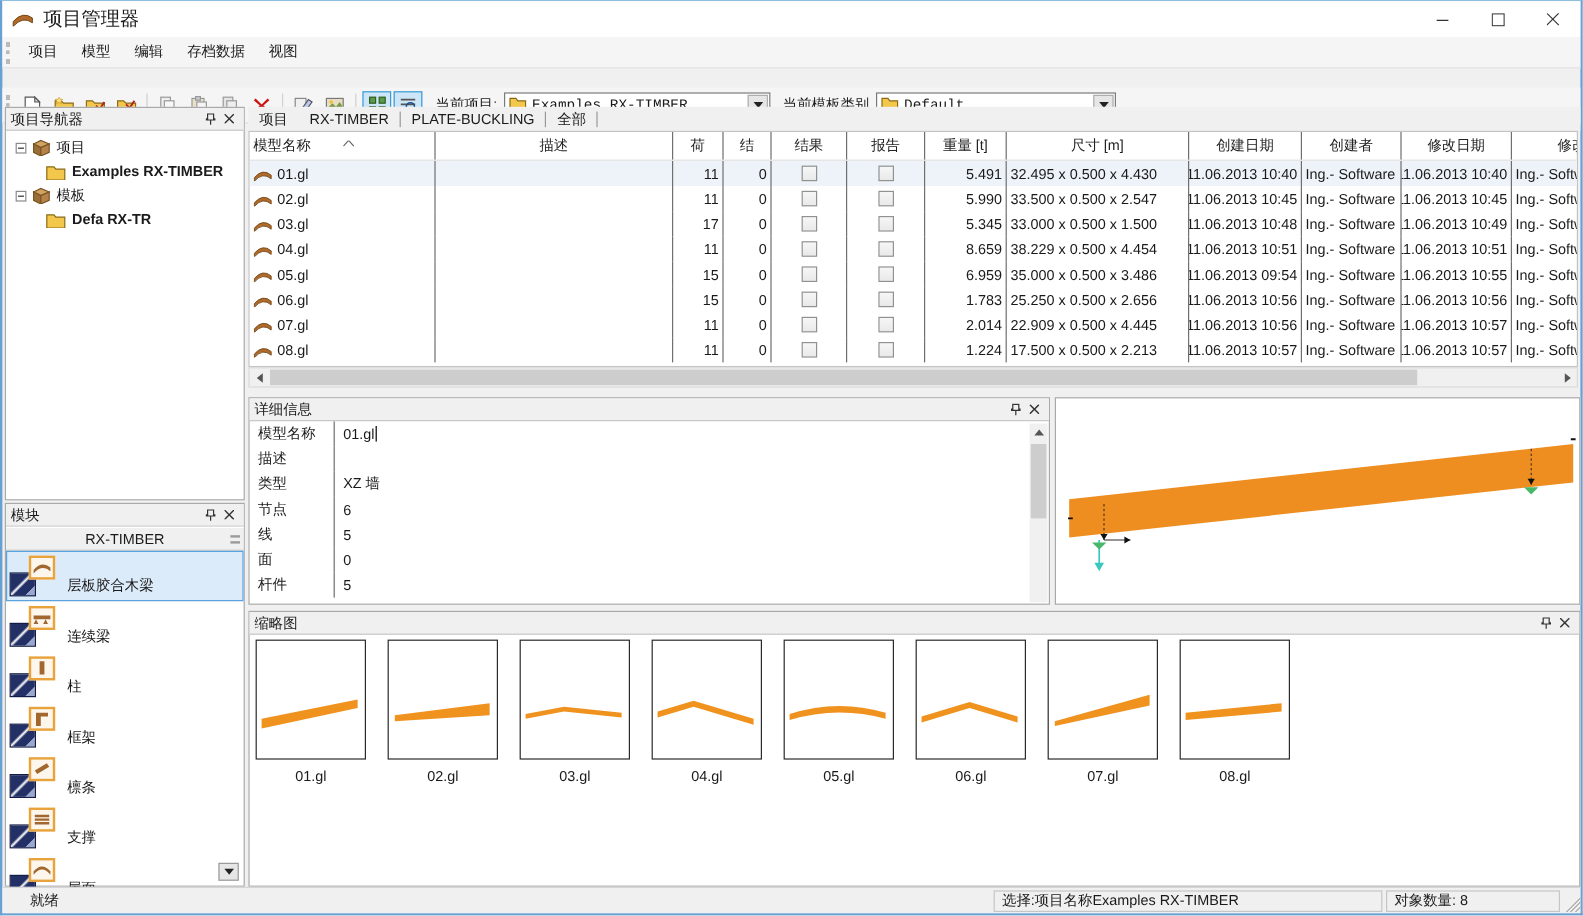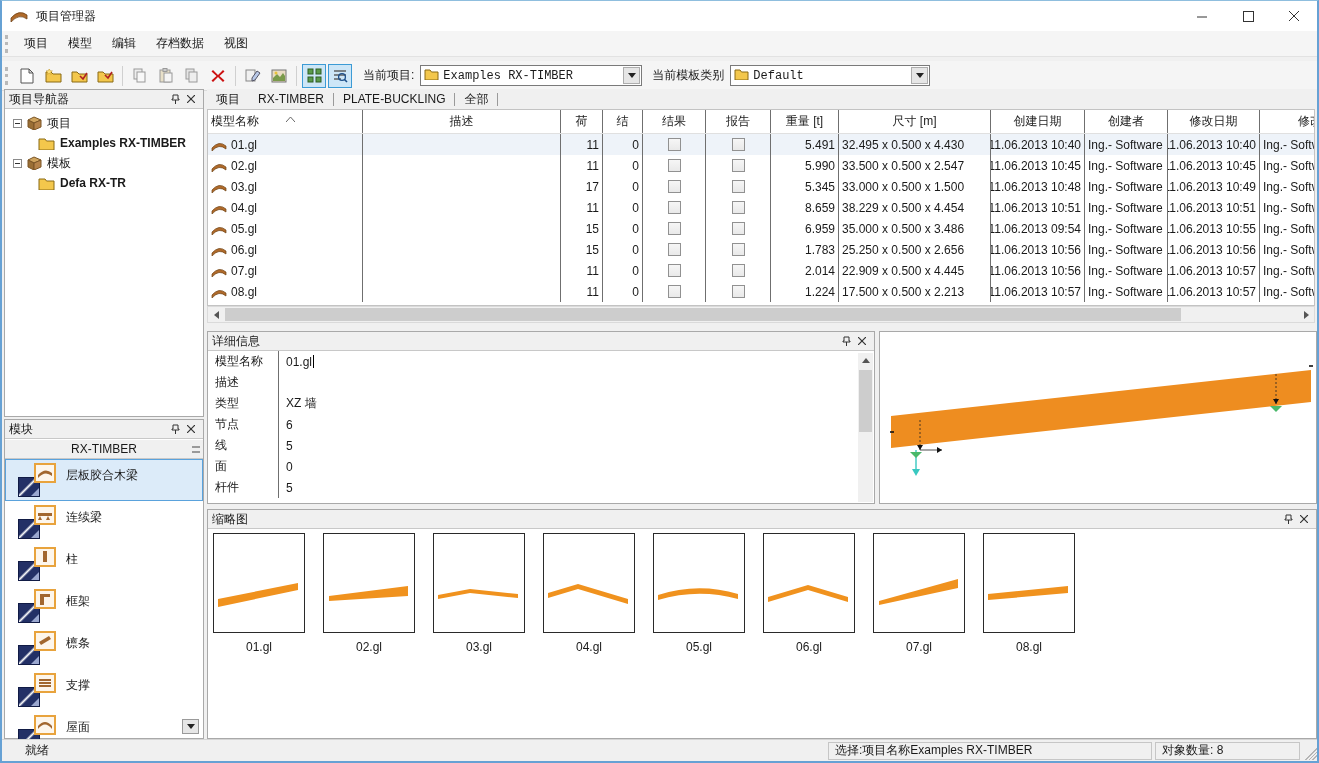--- a/index.html
+++ b/index.html
@@ -3,32 +3,32 @@
 <meta charset="utf-8">
 <style>
   * { margin:0; padding:0; box-sizing:border-box; }
   html,body { width:1319px; height:763px; overflow:hidden; }
   body { font-family:"Liberation Sans", sans-serif; font-size:12px; color:#1a1a1a; background:#f0f0f0; }
   #app { position:relative; width:1319px; height:763px; background:#f0f0f0; border:2px solid #66a1d4; border-top:1px solid #8fbede; }
 
   
   .titlebar { position:absolute; left:0; top:0; width:1315px; height:30px; background:#ffffff; display:flex; align-items:center; }
   .titlebar .appicon { margin-left:8px; }
-  .titlebar .title { margin-left:8px; font-size:12px; }
+  .titlebar .title { margin-left:8px; font-size:16px; }
   .wincontrols { position:absolute; right:0; top:0; height:30px; display:flex; }
   .winbtn { width:46px; height:30px; display:flex; align-items:center; justify-content:center; color:#333; }
   .winbtn svg { display:block; }
 
   
   .menubar { position:absolute; left:0; top:30px; width:1315px; height:26px; background:#f5f5f5; border-bottom:1px solid #e2e2e2; display:flex; align-items:center; }
   .grip { width:5px; height:18px; border-left:3px dotted #b9b9b9; margin:0 4px 0 3px; }
   .menu-item { padding:3px 10px; }
 
   
-  .toolbar { position:absolute; left:0; top:60px; width:1315px; height:30px; background:#f5f5f5; border-bottom:1px solid #dcdcdc; display:flex; align-items:center; }
+  .toolbar { position:absolute; left:0; top:72px; width:1315px; height:30px; background:#f5f5f5; border-bottom:1px solid #dcdcdc; display:flex; align-items:center; }
   .tbtn { width:24px; height:24px; display:flex; align-items:center; justify-content:center; margin:0 1px; border:1px solid transparent; }
   .tbtn.pressed { background:#cde6f7; border:1px solid #3c9bd5; }
   .tsep { width:1px; height:20px; background:#d0d0d0; margin:0 4px; }
   .tlabel { margin:0 6px 0 10px; }
   .combo { display:flex; align-items:center; height:21px; background:#fff; border:1px solid #7a7a7a; width:222px; position:relative; }
   .combo.small { width:200px; }
   .combo .ctext { font-family:"Liberation Mono", monospace; font-size:12px; margin-left:4px; white-space:nowrap; overflow:hidden; flex:1; }
   .combo .cfolder { margin-left:3px; flex:none; }
   .combo .drop { width:17px; height:17px; margin:1px; background:#e6e6e6; border:1px solid #adadad; display:flex; align-items:center; justify-content:center; flex:none; }
   .arrow-down { width:0; height:0; border-left:4px solid transparent; border-right:4px solid transparent; border-top:5px solid #222; }
@@ -49,21 +49,21 @@
   .expander::after { content:""; position:absolute; left:1px; top:3px; width:5px; height:1px; background:#333; }
   .tindent { width:26px; flex:none; }
   .tlabel2 { margin-left:5px; white-space:nowrap; }
   .bold { font-weight:bold; }
   .ticon { margin-left:5px; flex:none; display:flex; }
 
   
   .mod-group { height:20px; background:#f0f0f0; border-top:1px solid #fff; border-bottom:1px solid #c8c8c8; display:flex; align-items:center; justify-content:center; font-size:12px; position:relative; }
   .mod-group .burger { position:absolute; right:3px; top:6px; width:8px; height:7px; border-top:2px solid #9a9a9a; border-bottom:2px solid #9a9a9a; }
   .mod-list { position:relative; }
-  .mod-item { height:42px; display:flex; align-items:flex-start; padding:3px 12px; border:1px solid transparent; }
+  .mod-item { height:42px; display:flex; align-items:flex-end; padding:3px 2px; border:1px solid transparent; }
   .mod-item.selected { background:#dcebf9; border:1px solid #5aa2dc; }
   .mod-ico { position:relative; width:40px; height:34px; flex:none; }
   .mod-ico .navy { position:absolute; left:0; bottom:0; width:22px; height:20px; background:linear-gradient(135deg,#233066 40%,#ffffff 47%,#233066 54%,#233066 78%, #9aa7cf 80%); border:1px solid #111b45; }
   .mod-ico .obox { position:absolute; right:2px; top:0; width:22px; height:20px; background:#fdf6ec; border:2px solid #e8a33d; display:flex; align-items:center; justify-content:center; }
   .mod-label { margin-left:8px; margin-top:4px; }
   .mod-scrollbtn { position:absolute; right:4px; bottom:4px; width:17px; height:15px; background:#e6e6e6; border:1px solid #9a9a9a; display:flex; align-items:center; justify-content:center; }
 
   
   .tabstrip { position:absolute; left:205px; top:88px; width:1110px; height:20px; background:#f0f0f0; display:flex; align-items:center; }
   .tab { padding:2px 9px; white-space:nowrap; }

